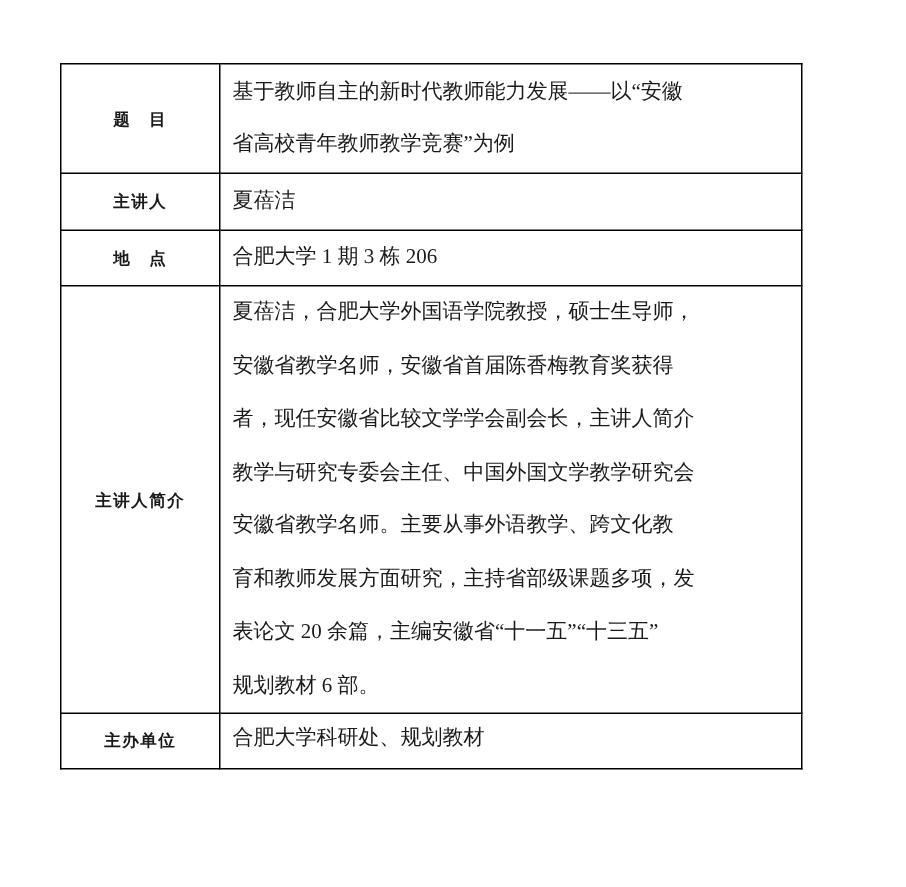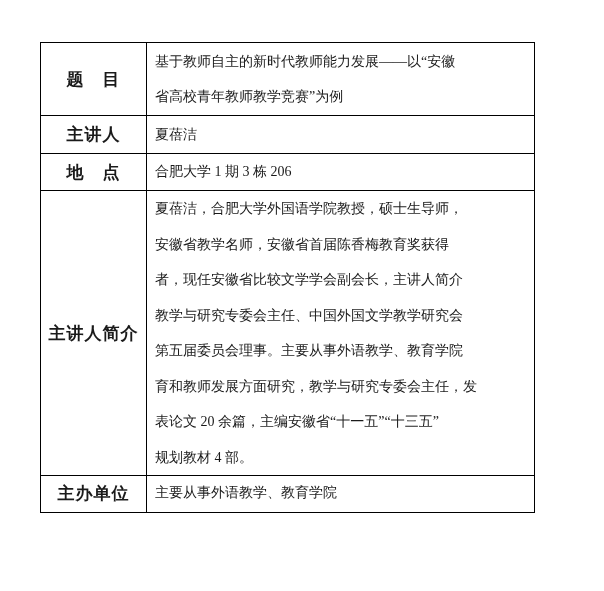--- a/index.html
+++ b/index.html
@@ -25,21 +25,21 @@
   }
   td {
     border: 1px solid #000000;
     padding: 0;
   }
   td.label-cell {
     width: 105px;
     text-align: center;
     vertical-align: middle;
     font-weight: bold;
-    font-size: 17px;
+    font-size: 11px;
     letter-spacing: 1px;
   }
   td.content-cell {
     vertical-align: middle;
     padding: 0 6px 0 8px;
     font-size: 14px;
   }
   .line {
     line-height: 35.5px;
     white-space: nowrap;
@@ -76,26 +76,26 @@
         <div class="line">合肥大学 1 期 3 栋 206</div>
       </td>
     </tr>
     <tr class="row-bio">
       <td class="label-cell">主讲人简介</td>
       <td class="content-cell">
         <div class="line">夏蓓洁，合肥大学外国语学院教授，硕士生导师，</div>
         <div class="line">安徽省教学名师，安徽省首届陈香梅教育奖获得</div>
         <div class="line">者，现任安徽省比较文学学会副会长，主讲人简介</div>
         <div class="line">教学与研究专委会主任、中国外国文学教学研究会</div>
-        <div class="line">第五届委员会理事。主要从事外语教学、教育学院</div>
-        <div class="line">育和教师发展方面研究，教学与研究专委会主任，发</div>
+        <div class="line">安徽省教学名师。主要从事外语教学、跨文化教</div>
+        <div class="line">育和教师发展方面研究，主持省部级课题多项，发</div>
         <div class="line">表论文 20 余篇，主编安徽省“十一五”“十三五”</div>
-        <div class="line">规划教材 4 部。</div>
+        <div class="line">规划教材 6 部。</div>
       </td>
     </tr>
     <tr class="row-org">
       <td class="label-cell">主办单位</td>
       <td class="content-cell">
-        <div class="line">主要从事外语教学、教育学院</div>
+        <div class="line">合肥大学科研处、规划教材</div>
       </td>
     </tr>
   </tbody>
 </table>
 
 </body></html>

